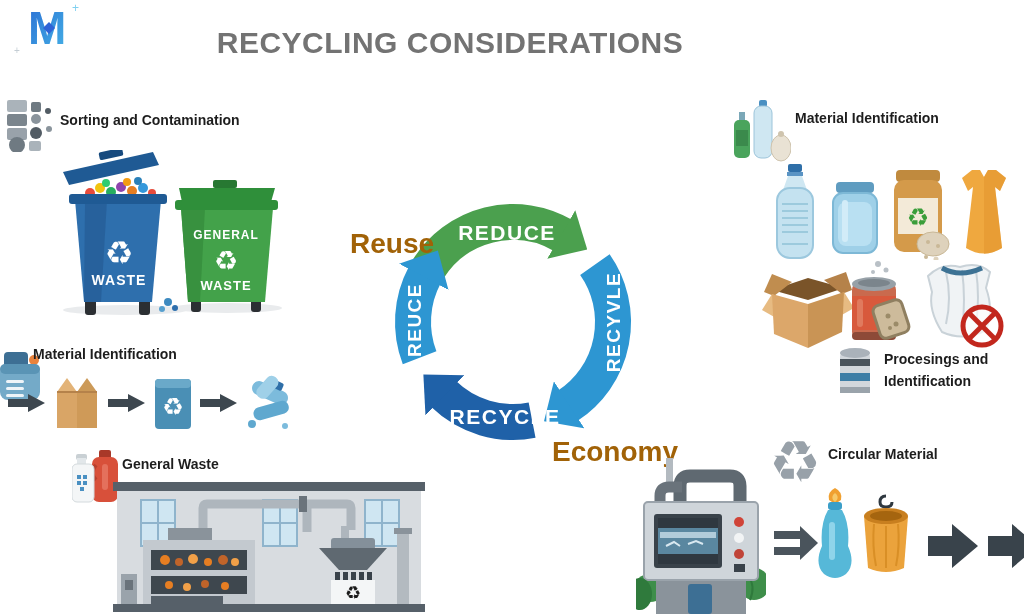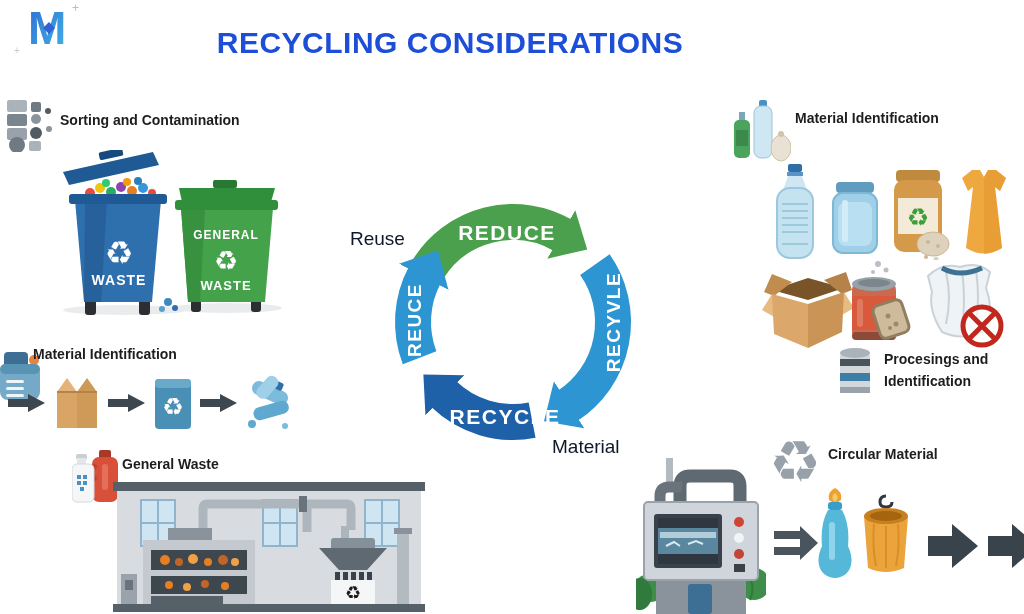--- a/index.html
+++ b/index.html
@@ -1,22 +1,22 @@
 <!DOCTYPE html>
 <html><head>
 <meta charset="utf-8">
 <style>
   html,body{margin:0;padding:0;background:#fff;}
   .canvas{position:relative;width:1024px;height:614px;background:#ffffff;overflow:hidden;
           font-family:"Liberation Sans",sans-serif;color:#1c1c1c;}
   .abs{position:absolute;}
   .title{left:0;top:26px;width:900px;text-align:center;font-size:30px;font-weight:bold;
-         letter-spacing:.5px;color:#1d4ed8;}
+         letter-spacing:.5px;color:#737373;}
   .sec-label{font-size:14px;font-weight:bold;color:#1d1d1d;white-space:nowrap;}
-  .cycle-label{font-size:19px;font-weight:normal;color:#0f172a;}
+  .cycle-label{font-size:28px;font-weight:bold;color:#a16207;}
   .flow{display:flex;align-items:center;gap:7px;}
   .two-line{line-height:22px;margin-left:7px;}
   svg{display:block;}
 </style>
 </head>
 <body>
 
 <div class="canvas">
 
   <svg class="abs" style="left:12px;top:0" width="74" height="56" viewBox="0 0 74 56">
@@ -208,21 +208,21 @@
     <path d="M73.2 107.0 A100 100 0 0 1 208.0 73.4" fill="none" stroke-width="36" marker-end="url(#mGreen)" stroke="#4ba04e"></path>
     <path d="M239.9 102.6 A100 100 0 0 1 212.5 243.9" fill="none" stroke-width="36" marker-end="url(#mBlue)" stroke="#2d96d2"></path>
     <path d="M177.1 258.2 A100 100 0 0 1 88.5 231.9" fill="none" stroke-width="36" marker-end="url(#mDark)" stroke="#1f61a8"></path>
     <path d="M64.6 195.8 A100 100 0 0 1 69.7 113.1" fill="none" stroke-width="36" marker-end="url(#mBlue)" stroke="#2d96d2"></path>
     <text x="152" y="78" text-anchor="middle" font-size="21" font-weight="bold" fill="#ffffff" letter-spacing="1.5">REDUCE</text>
     <text x="258" y="160" text-anchor="middle" dominant-baseline="central" font-size="19" font-weight="bold" fill="#ffffff" letter-spacing="1.5" transform="rotate(-90 258 160)">RECYVLE</text>
     <text x="150" y="262" text-anchor="middle" font-size="21" font-weight="bold" fill="#ffffff" letter-spacing="1.5">RECYCLE</text>
     <text x="59" y="158" text-anchor="middle" dominant-baseline="central" font-size="19" font-weight="bold" fill="#ffffff" letter-spacing="1.5" transform="rotate(-90 59 158)">REUCE</text>
   </svg>
   <span class="abs cycle-label" style="left:350px;top:228px">Reuse</span>
-  <span class="abs cycle-label" style="left:552px;top:436px">Material</span>
+  <span class="abs cycle-label" style="left:552px;top:436px">Economy</span>
 
   <svg class="abs" style="left:733px;top:100px" width="58" height="64" viewBox="0 0 58 64">
     <rect x="26" y="0" width="8" height="7" rx="2" fill="#4a90c2"></rect>
     <rect x="21" y="6" width="18" height="52" rx="7" fill="#cfe7f2" stroke="#9cc4da"></rect>
     <rect x="6" y="12" width="6" height="9" fill="#7ba8b8"></rect>
     <rect x="1" y="20" width="16" height="38" rx="5" fill="#4aa45c"></rect>
     <rect x="3" y="30" width="12" height="16" fill="#3b8a4c"></rect>
     <ellipse cx="48" cy="48" rx="10" ry="13" fill="#e9e2d4" stroke="#cfc4ae"></ellipse>
     <circle cx="48" cy="34" r="3" fill="#cfc4ae"></circle>
   </svg>

